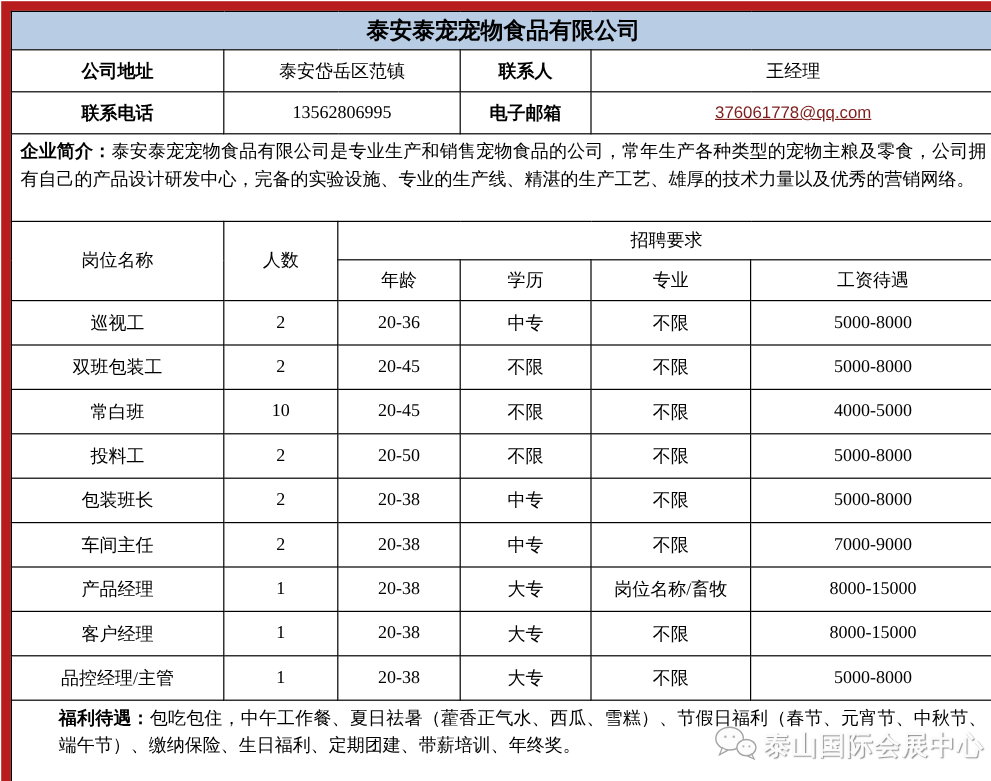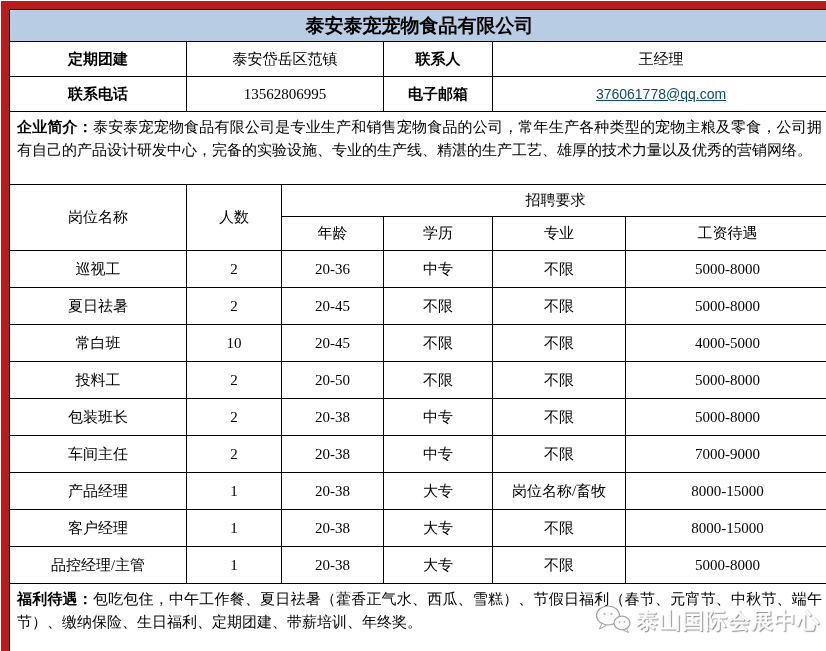--- a/index.html
+++ b/index.html
@@ -33,25 +33,25 @@
   .job-row td{height:36px;}
   td.para{
     text-align:left;vertical-align:top;
     padding:4px 7px;line-height:1.5;font-size:15px;
     text-align:justify;
   }
   td.intro-cell{height:64px;}
   td.welfare-cell{height:56px;padding:4px 7px 8px 7px;}
   .plbl{font-weight:bold;}
   .email-link{
-    color:#0c4a6e;text-decoration:underline;
+    color:#7f1d1d;text-decoration:underline;
     font-family:"Liberation Sans","DejaVu Sans",sans-serif;
     font-size:14px;
   }
-  .welfare-wrap{position:relative;min-height:52px;}
+  .welfare-wrap{position:relative;min-height:52px;margin-left:32px;}
   .watermark{
     position:absolute;right:2px;top:16px;
     display:flex;align-items:center;gap:5px;
     pointer-events:none;user-select:none;
   }
   .watermark-text{
     font-size:22px;font-weight:bold;letter-spacing:1px;
     color:#fbfbfb;
     text-shadow:1px 1px 1px #8f8f8f,-1px -1px 1px #ffffff;
     white-space:nowrap;
@@ -70,21 +70,21 @@
         <col style="width:102px">
       <col style="width:109px">
         <col style="width:133px">
         <col style="width:204px">
     </colgroup>
     <tbody>
       <tr class="title-row">
         <td colspan="6">泰安泰宠宠物食品有限公司</td>
       </tr>
       <tr class="contact-row">
-        <td class="lbl">定期团建</td>
+        <td class="lbl">公司地址</td>
         <td colspan="2">泰安岱岳区范镇</td>
         <td class="lbl">联系人</td>
         <td colspan="2">王经理</td>
       </tr>
       <tr class="contact-row">
         <td class="lbl">联系电话</td>
         <td colspan="2">13562806995</td>
         <td class="lbl">电子邮箱</td>
         <td colspan="2">
           <a href="#" class="email-link">376061778@qq.com</a>
@@ -110,21 +110,21 @@
     <tbody id="job-rows">
         <tr class="job-row">
           <td>巡视工</td>
           <td>2</td>
           <td>20-36</td>
           <td>中专</td>
           <td>不限</td>
           <td>5000-8000</td>
         </tr>
         <tr class="job-row">
-          <td>夏日祛暑</td>
+          <td>双班包装工</td>
           <td>2</td>
           <td>20-45</td>
           <td>不限</td>
           <td>不限</td>
           <td>5000-8000</td>
         </tr>
         <tr class="job-row">
           <td>常白班</td>
           <td>10</td>
           <td>20-45</td>

